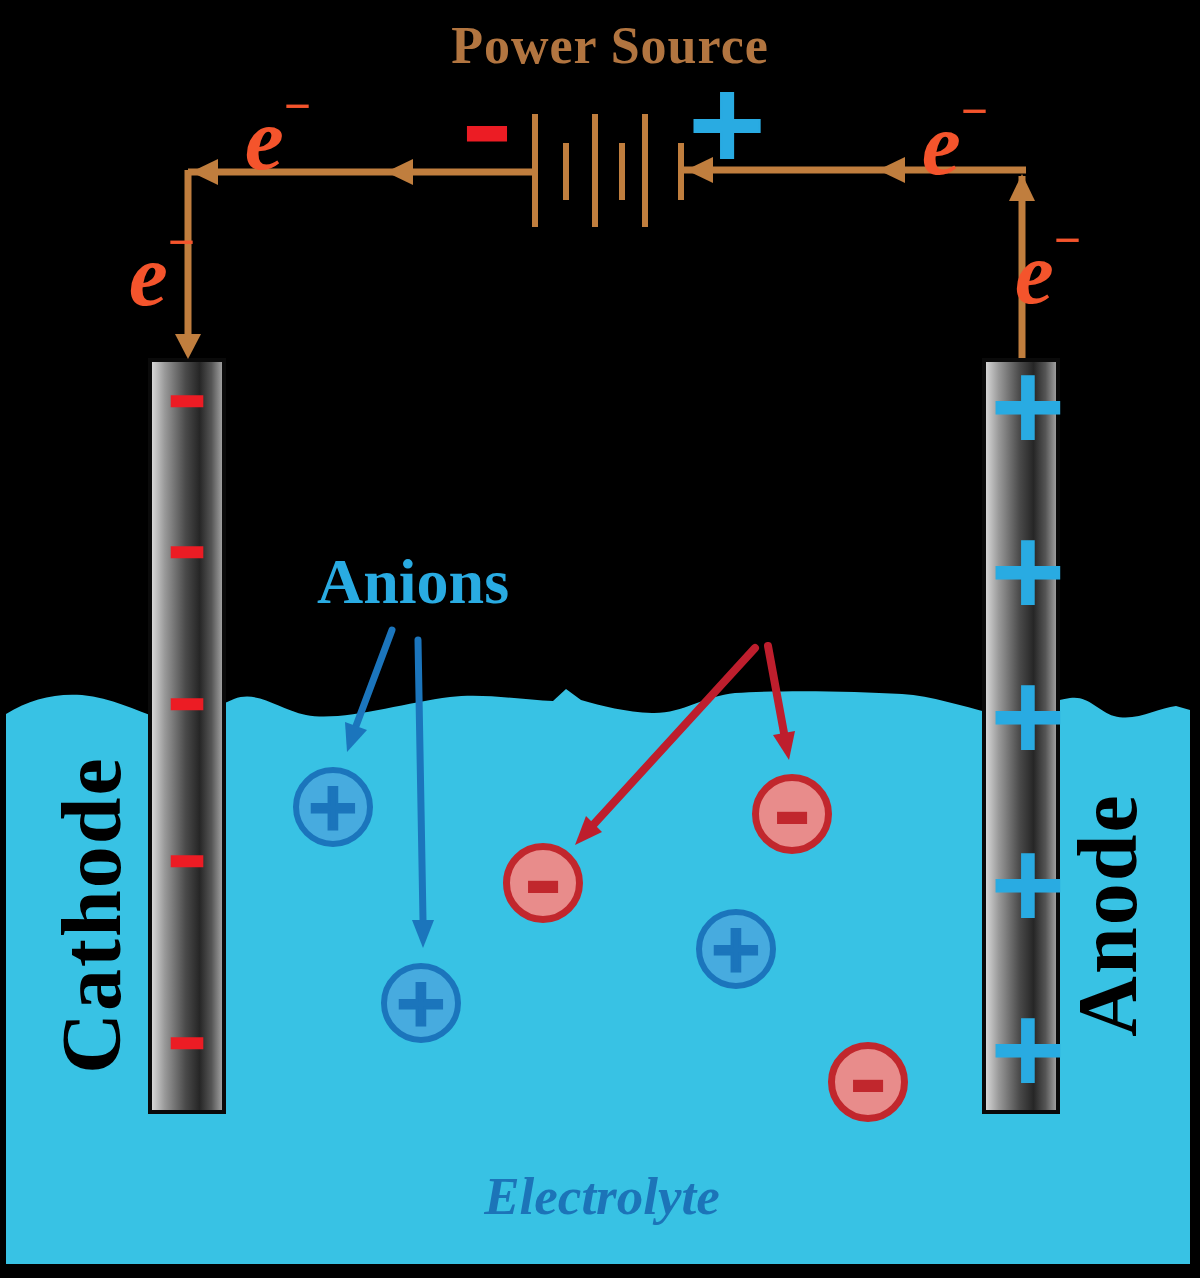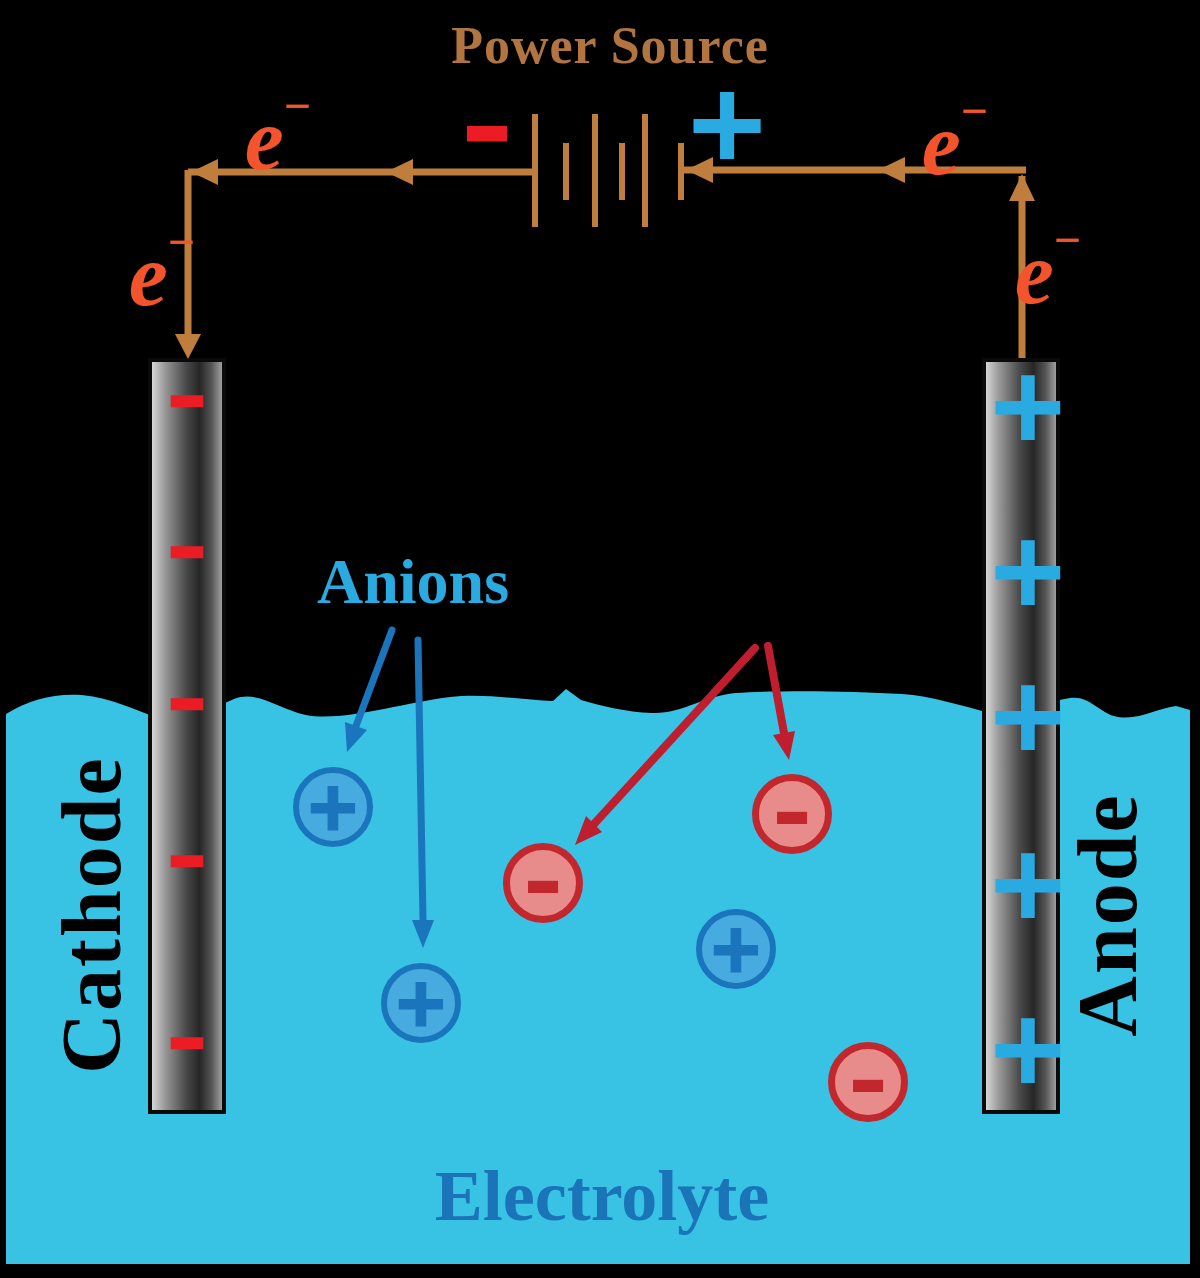--- a/index.html
+++ b/index.html
@@ -26,21 +26,21 @@
   .emark{position:absolute;left:0;right:0;text-align:center;line-height:1;
          font-family:"DejaVu Sans",sans-serif;font-weight:bold;display:block;}
   .emark.minus{font-size:52px;color:var(--c-negative,#EC1C24);transform:scaleY(2);}
   .emark.plus{font-size:100px;color:var(--c-positive,#29ABE2);-webkit-text-stroke:2px var(--c-positive,#29ABE2);}
 
   
   .txt{position:absolute;white-space:nowrap;transform:translate(-50%,-50%);line-height:1;}
   .title{font-size:52px;font-weight:bold;color:var(--c-title,#B27540);letter-spacing:1px;}
   .cations-label{font-size:64px;font-weight:bold;color:var(--c-cations_text,#29ABE2);}
   .anions-label{font-size:64px;font-weight:bold;color:var(--c-anions_text,#F15A29);}
-  .electrolyte-label{font-size:72px;font-weight:bold;color:var(--c-electrolyte_text,#1C74B8);}
+  .electrolyte-label{font-size:53px;font-weight:bold;color:var(--c-electrolyte_text,#1C74B8);font-style:italic;}
   .vlabel{position:absolute;width:360px;height:84px;line-height:84px;text-align:center;
           font-size:84px;font-weight:bold;color:var(--c-electrode_label,#000);
           transform:rotate(-90deg);letter-spacing:2px;}
 
   
   .sign{position:absolute;transform:translate(-50%,-50%);line-height:1;
         font-family:"DejaVu Sans",sans-serif;font-weight:bold;}
   .sign.neg{font-size:64px;color:var(--c-negative,#EC1C24);transform:translate(-50%,-50%) scaleY(2.1);}
   .sign.pos{font-size:104px;color:var(--c-positive,#29ABE2);-webkit-text-stroke:2px var(--c-positive,#29ABE2);}
 

